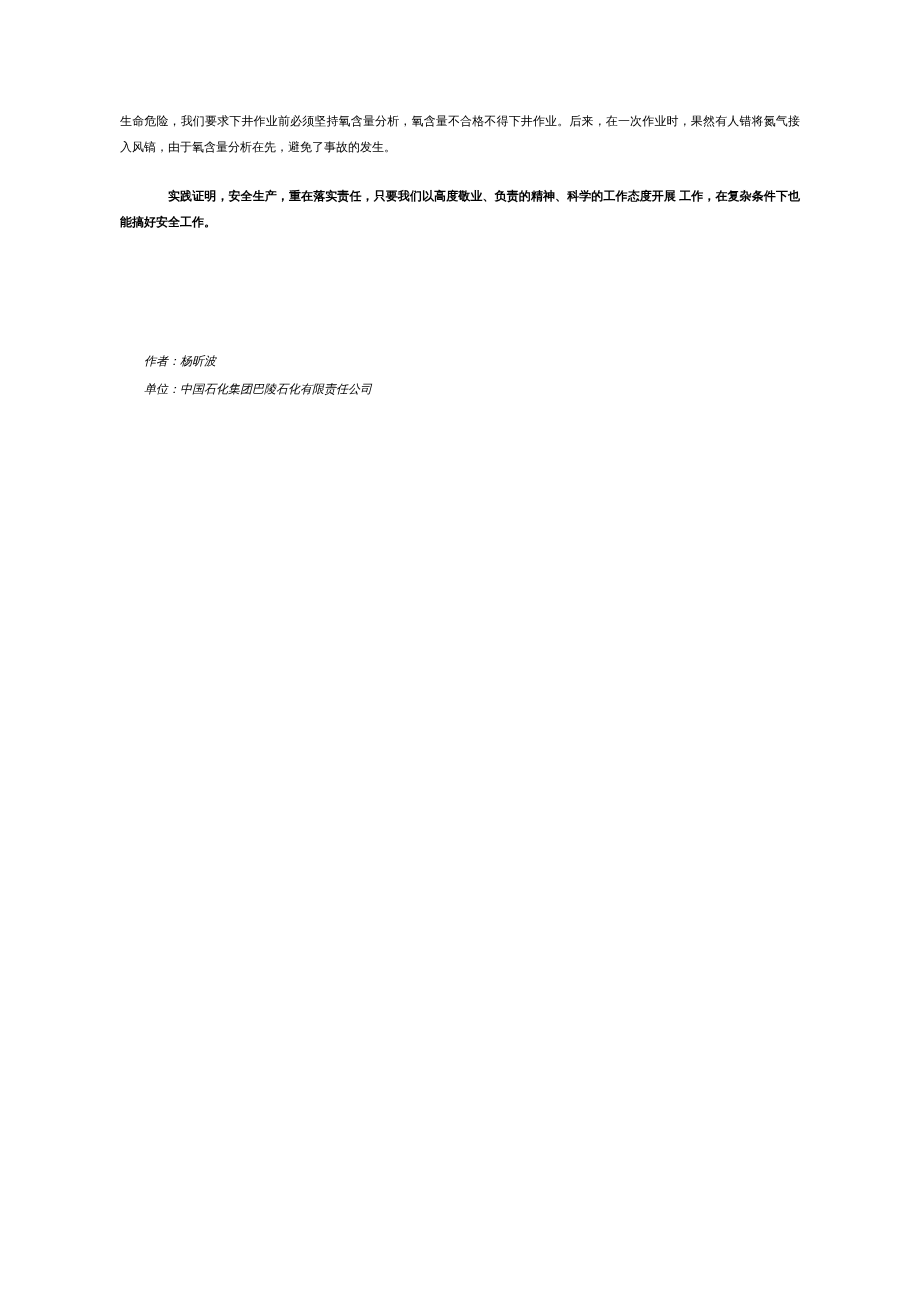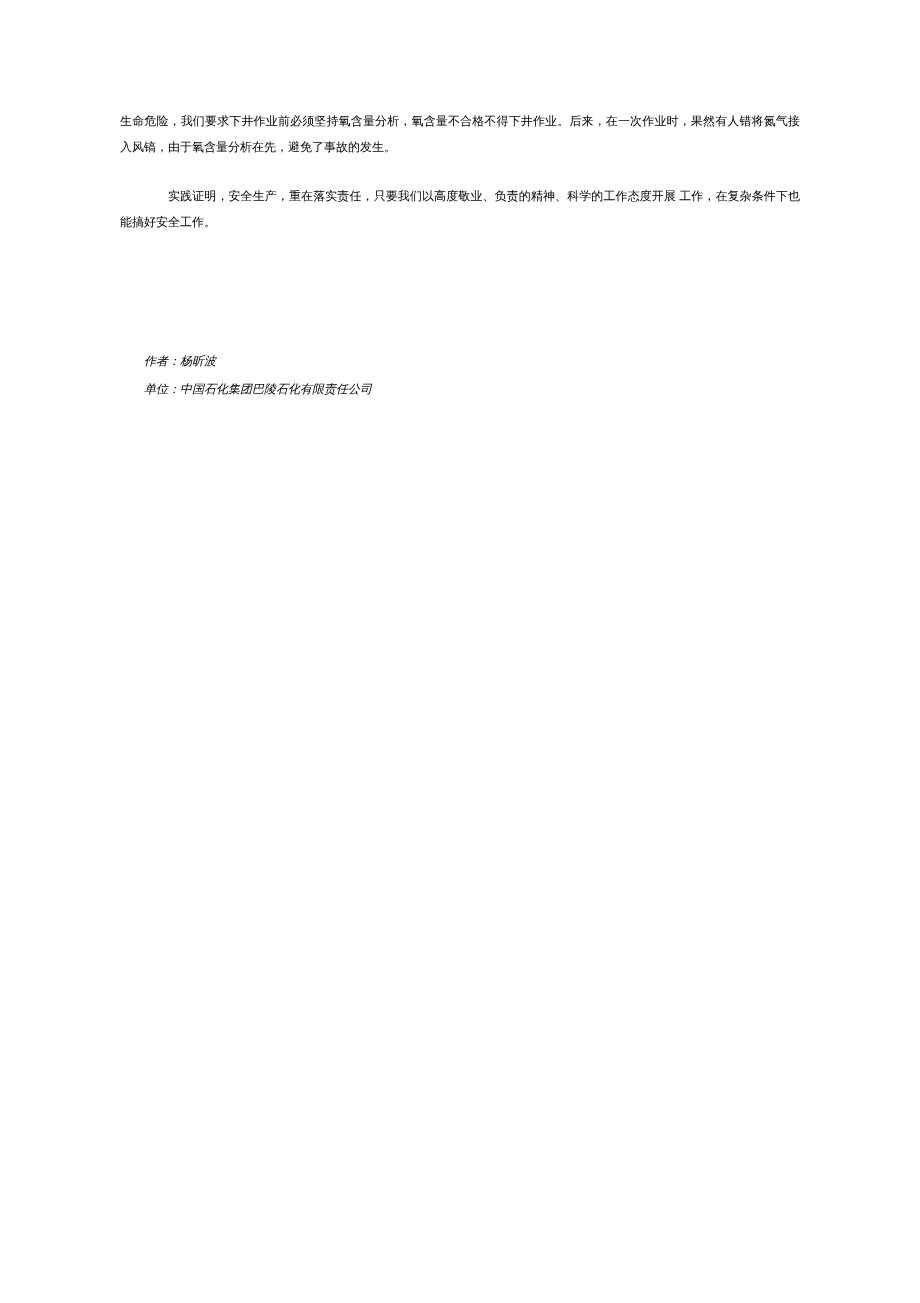--- a/index.html
+++ b/index.html
@@ -19,20 +19,21 @@
     }
     .paragraph {
       text-align: justify;
       margin-bottom: 22px;
     }
     .paragraph-indent {
       text-indent: 4em;
       text-align: justify;
       margin-top: 12px;
       margin-bottom: 4px;
+      font-weight: bold;
     }
     .spacer {
       height: 108px;
     }
     .meta-line {
       text-indent: 2em;
       margin-bottom: 2px;
       font-style: italic;
     }
   </style>

